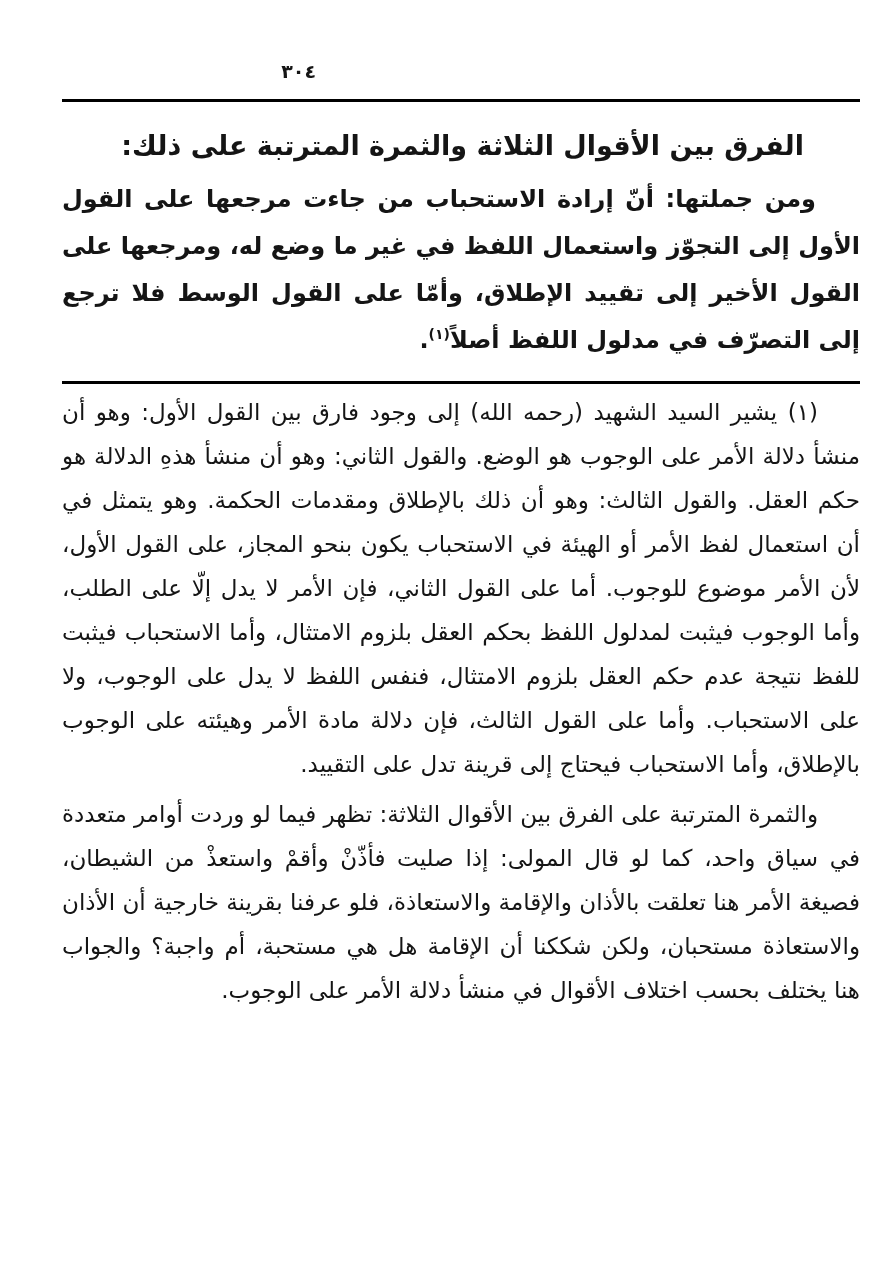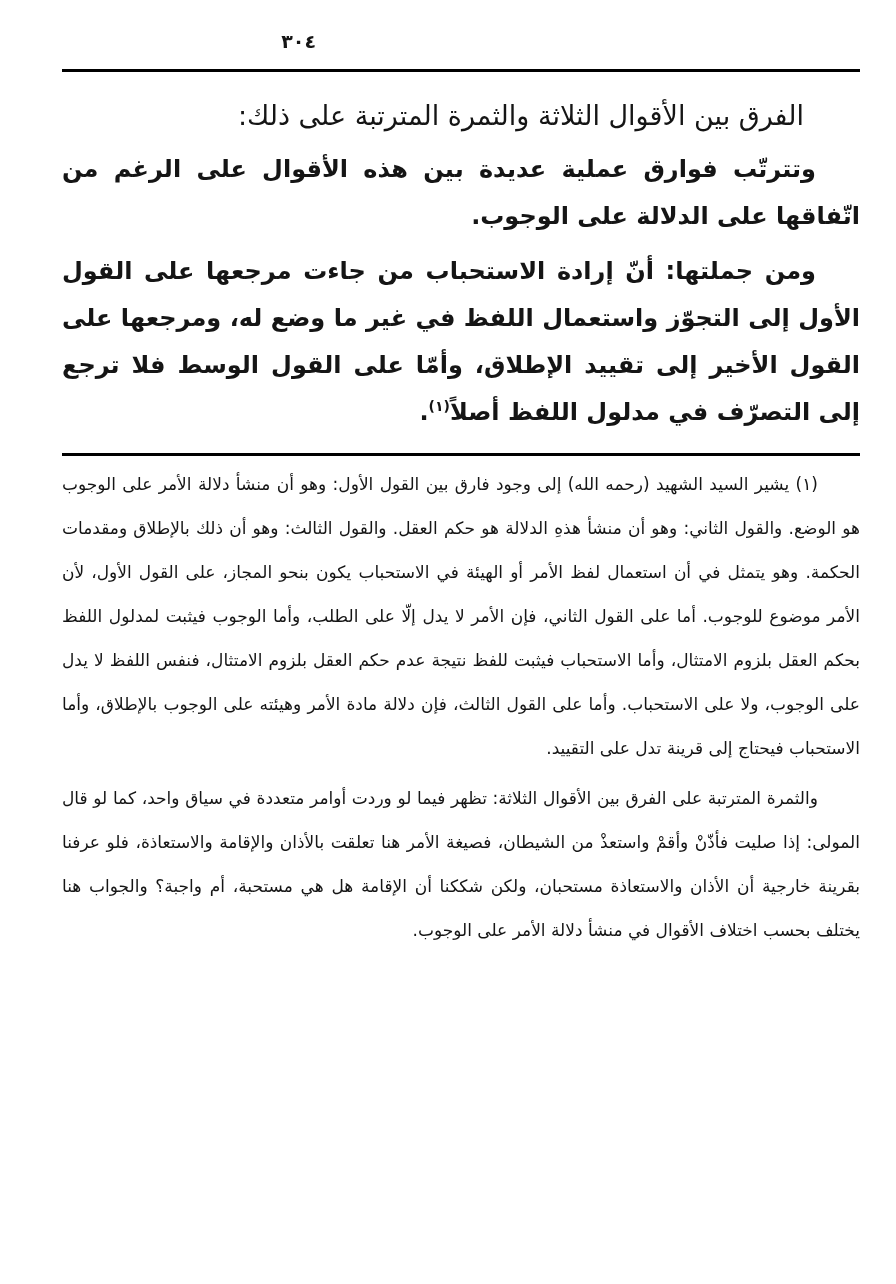--- a/index.html
+++ b/index.html
@@ -15,20 +15,21 @@
     direction: rtl;
     font-family: "DejaVu Sans", sans-serif;
   }
   .sheet {
     padding: 26px 36px 0 62px; 
   }
   
   .hdr {
     position: relative;
     height: 40px;
+    margin-top: 30px;
   }
   .hdr-title {
     position: absolute;
     right: 168px;
     top: 2px;
     font-size: 19px;
     font-weight: bold;
     white-space: nowrap;
   }
   .hdr-page {
@@ -40,21 +41,21 @@
     white-space: nowrap;
   }
   .rule {
     height: 3px;
     background: #000;
     margin-top: 3px;
   }
   
   .heading {
     font-size: 27px;
-    font-weight: normal;
+    font-weight: bold;
     line-height: 44px;
     margin: 22px 0 0 0;
     padding-right: 56px;
     text-align: right;
   }
   .main p {
     font-size: 24px;
     font-weight: bold;
     line-height: 47px;
     margin: 8px 0 0 0;
@@ -71,21 +72,21 @@
     vertical-align: super;
     font-weight: bold;
   }
   
   .fn-sep {
     height: 3px;
     background: #000;
     margin-top: 17px;
   }
   .footnote p {
-    font-size: 17px;
+    font-size: 23px;
     font-weight: normal;
     line-height: 44px;
     margin: 6px 0 0 0;
     text-align: justify;
     text-indent: 42px;
   }
   .footnote .lead {
     font-weight: normal;
   }
 </style>
@@ -96,23 +97,20 @@
 
   <div class="hdr">
     <span class="hdr-page">٣٠٤</span>
   </div>
 
   <div class="rule"></div>
 
   <div class="main">
     <h1 class="heading">الفرق بين الأقوال الثلاثة والثمرة المترتبة على ذلك:</h1>
 
-    <p>
-      <span>وتترتّب فوارق عملية عديدة بين هذه الأقوال على الرغم من اتّفاقها على الدلالة على الوجوب.</span>
-    </p>
 
     <p>
       <span>ومن جملتها: أنّ إرادة الاستحباب من جاءت مرجعها على القول الأول إلى التجوّز واستعمال اللفظ في غير ما وضع له، ومرجعها على القول الأخير إلى تقييد الإطلاق، وأمّا على القول الوسط فلا ترجع إلى التصرّف في مدلول اللفظ أصلاً</span><sup class="fnmark">(١)</sup><span>.</span>
     </p>
 
   </div>
 
   <div class="fn-sep"></div>
 
   <div class="footnote">

